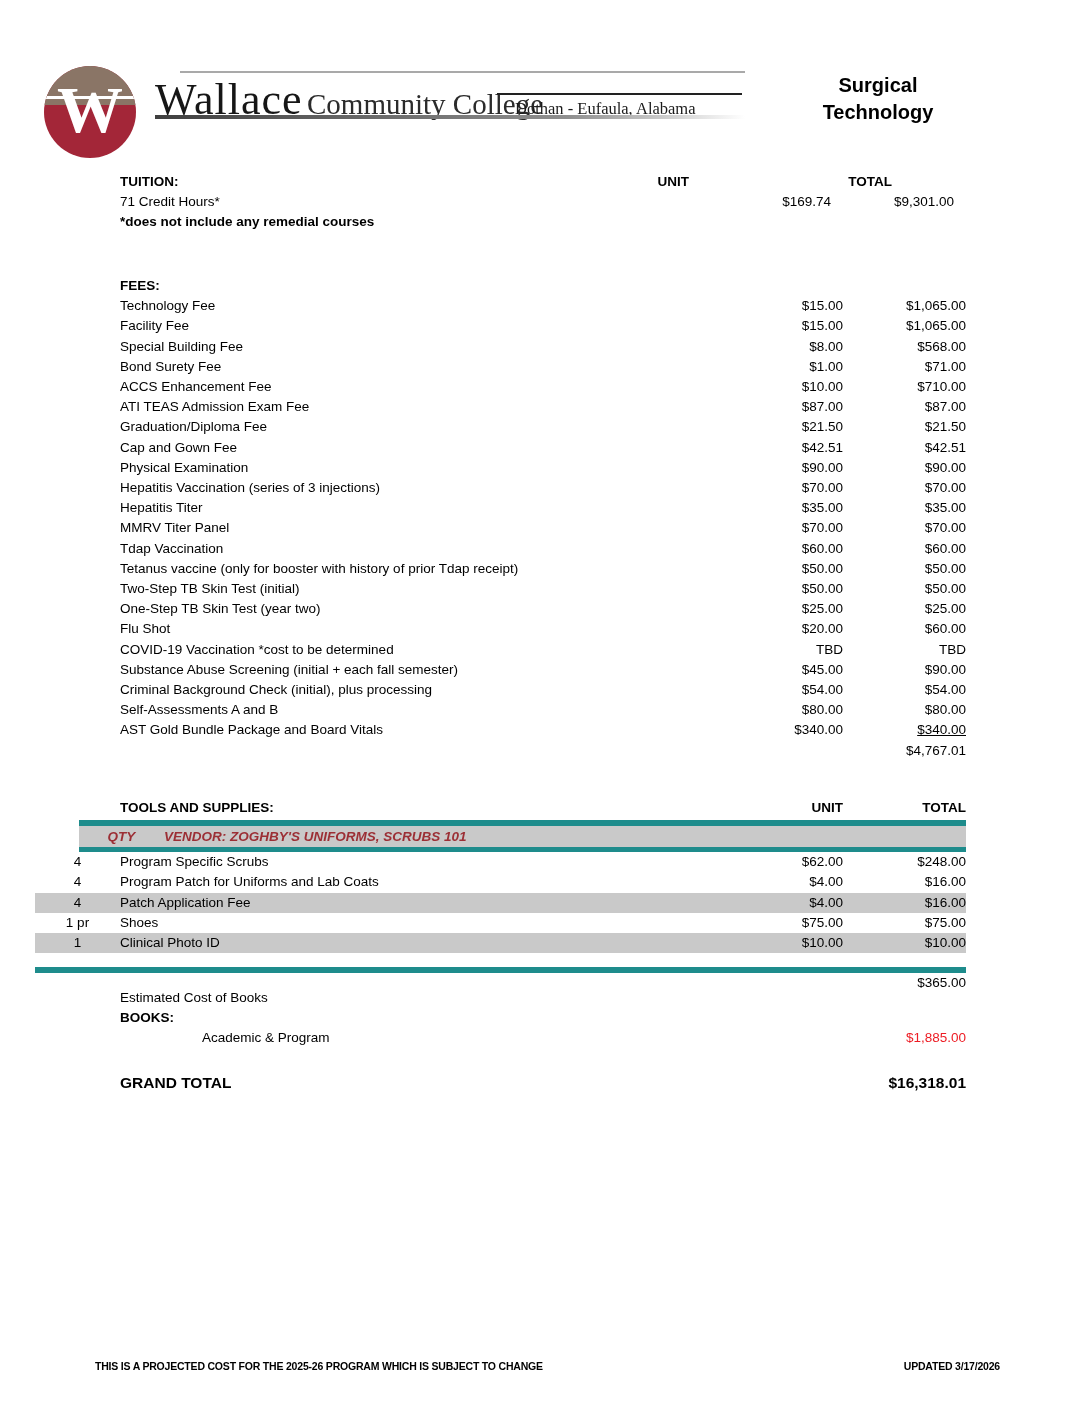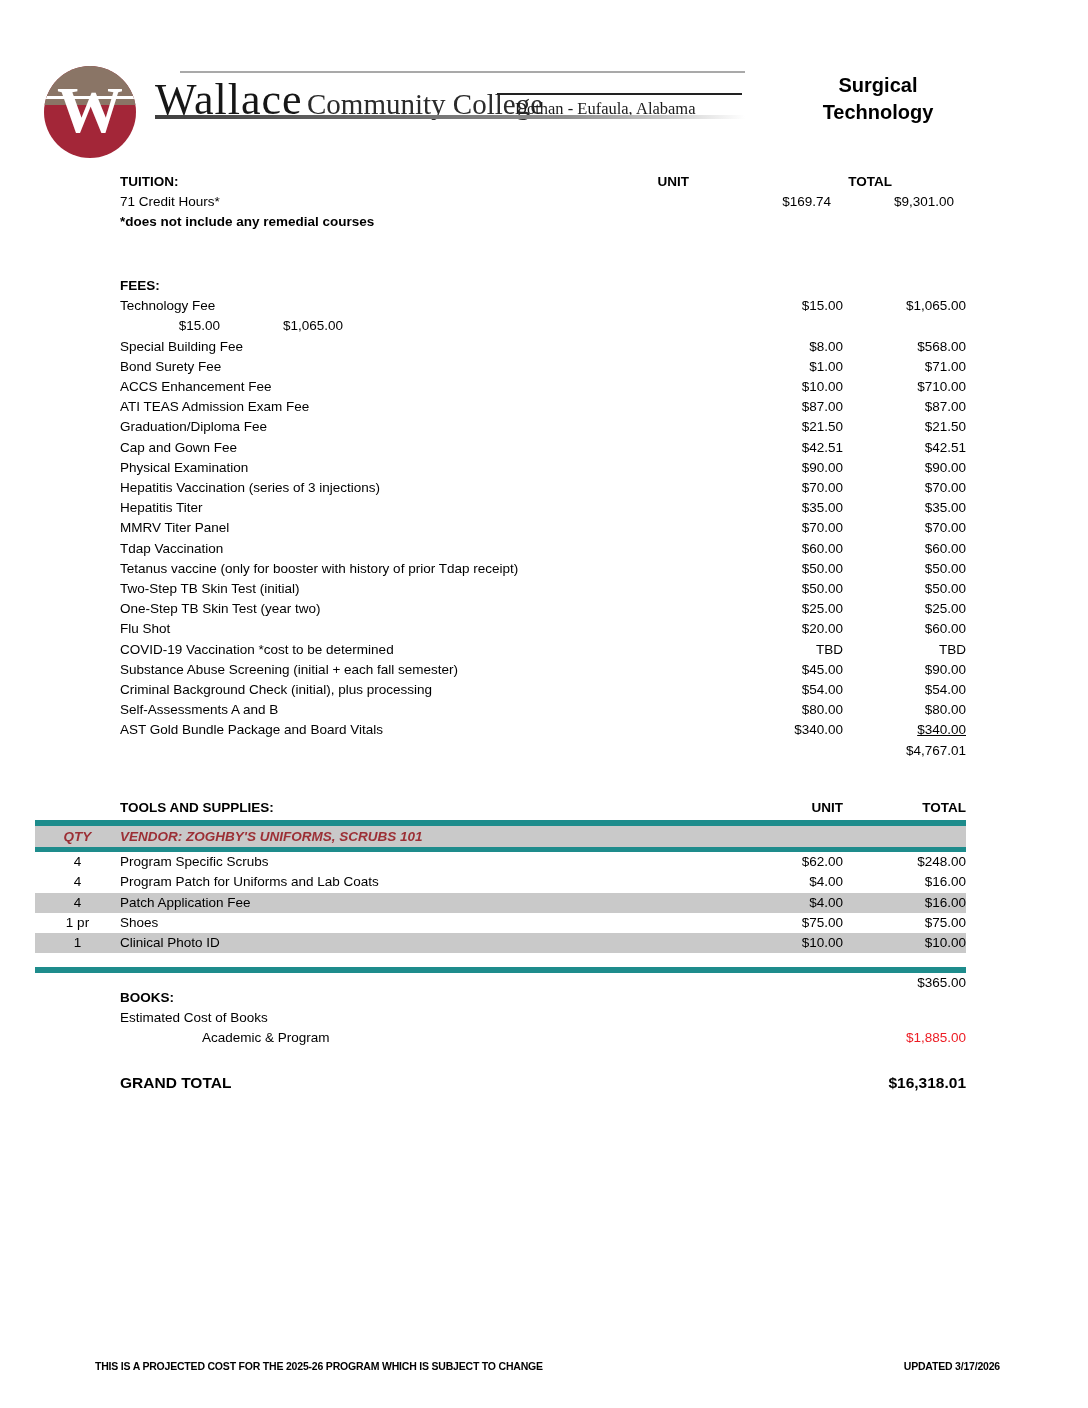--- a/index.html
+++ b/index.html
@@ -37,21 +37,21 @@
   .tuition { position:absolute; top:172px; left:120px; right:134px; }
   .unit-head { padding-right:80px; font-weight:bold; }
   .total-head { padding-right:62px; font-weight:bold; }
   .fees { position:absolute; top:276px; left:120px; right:122px; }
   
   .tools { position:absolute; top:798px; left:35px; right:122px; }
   .tools .desc-offset { padding-left:85px; }
   .qty { width:85px; text-align:center; }
   .vendor-bar { display:flex; background:#c9c9c9; border-top:6px solid #1e8c8c;
                 border-bottom:5px solid #1e8c8c; line-height:21px; font-size:13.5px;
-                font-style:italic; font-weight:bold; color:#9c2f35; margin-top:2px; }
+                font-style:italic; font-weight:bold; color:#9c2f35; margin-top:2px;margin-left:44px; }
   .shaded { background:#c9c9c9; }
   .tools-divider { height:6px; background:#1e8c8c; margin-top:14px; }
   
   .books { position:absolute; top:988px; left:120px; right:122px; }
   .books-indent { padding-left:82px; }
   .red { color:#ed1c24; }
   .grand { position:absolute; top:1072px; left:120px; right:122px; }
   .grand .row { font-size:15.5px; font-weight:bold; line-height:22px; }
   
   .footer { position:absolute; top:1360px; left:95px; right:88px; display:flex;
@@ -101,20 +101,21 @@
     <div class="row">
       <div class="desc b">FEES:</div>
     </div>
     <div id="fees-rows">
         <div class="row">
           <div class="desc">Technology Fee</div>
           <div class="unit">$15.00</div>
           <div class="total">$1,065.00</div>
         </div>
         <div class="row">
+          <div class="desc">Facility Fee</div>
           <div class="unit">$15.00</div>
           <div class="total">$1,065.00</div>
         </div>
         <div class="row">
           <div class="desc">Special Building Fee</div>
           <div class="unit">$8.00</div>
           <div class="total">$568.00</div>
         </div>
         <div class="row">
           <div class="desc">Bond Surety Fee</div>
@@ -264,24 +265,24 @@
     <div class="tools-divider"></div>
     <div class="row">
       <div class="desc"></div>
       <div class="unit"></div>
       <div class="total">$365.00</div>
     </div>
   </div>
 
   <div class="books">
     <div class="row">
+      <div class="desc">Estimated Cost of Books</div>
+    </div>
+    <div class="row">
       <div class="desc b">BOOKS:</div>
-    </div>
-    <div class="row">
-      <div class="desc">Estimated Cost of Books</div>
     </div>
     <div class="row">
       <div class="desc books-indent">Academic &amp; Program</div>
       <div class="unit"></div>
       <div class="total red">$1,885.00</div>
     </div>
   </div>
 
   <div class="grand">
     <div class="row">

